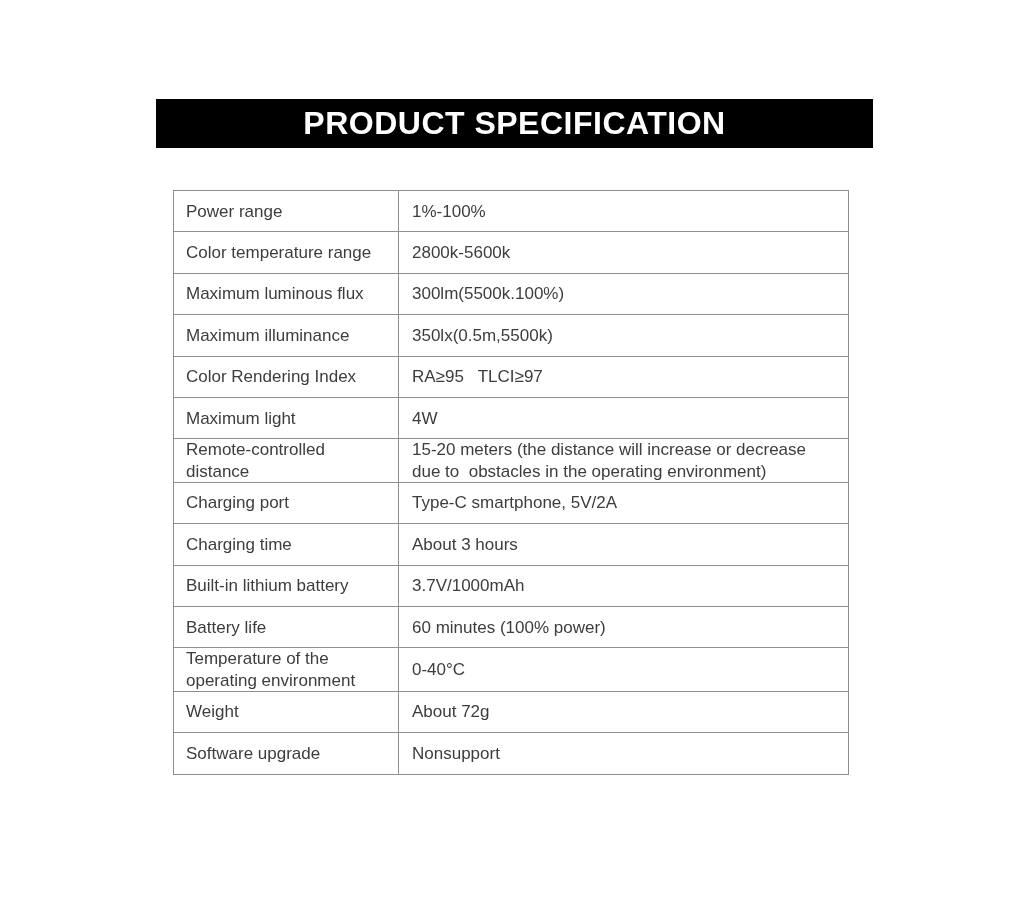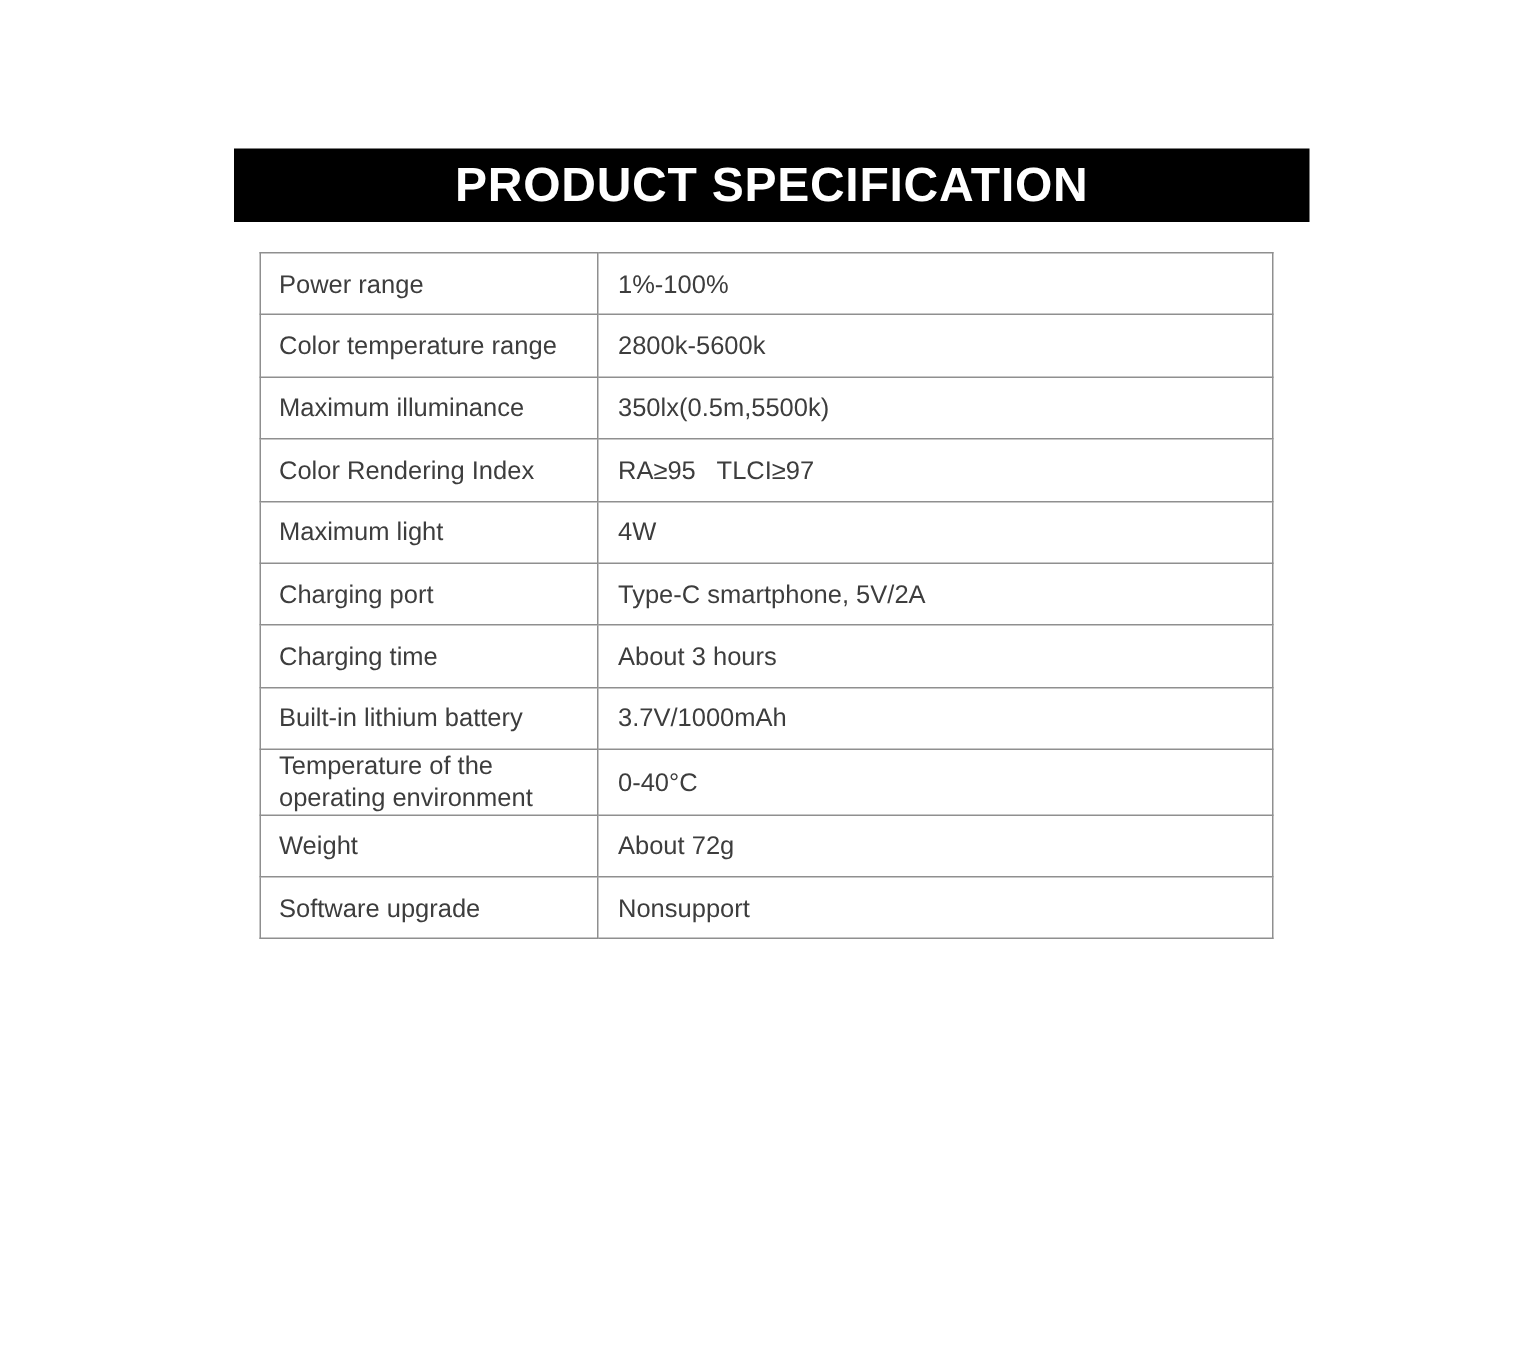--- a/index.html
+++ b/index.html
@@ -17,21 +17,21 @@
     font-family:"Liberation Sans", sans-serif;
     color:var(--text);
   }
   .banner{
     position:absolute;left:156px;top:99px;width:717px;height:49px;
     background:var(--banner-bg);color:var(--banner-fg);
     display:flex;align-items:center;justify-content:center;
     font-size:32px;font-weight:700;letter-spacing:0.5px;
   }
   table.spec{
-    position:absolute;left:173px;top:168px;width:675px;
+    position:absolute;left:173px;top:190px;width:675px;
     border-collapse:collapse;table-layout:fixed;
   }
   table.spec col.c-label{width:225px;}
   table.spec col.c-value{width:450px;}
   table.spec td{
     border:1px solid var(--border);
     height:41.4px;
     vertical-align:middle;
     font-size:17px;
     color:var(--text);
@@ -58,42 +58,55 @@
   <tbody>
       <tr>
         <td class="label-cell">Power range</td>
         <td class="value-cell">1%-100%</td>
       </tr>
       <tr>
         <td class="label-cell">Color temperature range</td>
         <td class="value-cell">2800k-5600k</td>
       </tr>
       <tr>
+        <td class="label-cell">Maximum luminous flux</td>
+        <td class="value-cell">300lm(5500k.100%)</td>
+      </tr>
+      <tr>
         <td class="label-cell">Maximum illuminance</td>
         <td class="value-cell">350lx(0.5m,5500k)</td>
       </tr>
       <tr>
         <td class="label-cell">Color Rendering Index</td>
         <td class="value-cell">RA≥95   TLCI≥97</td>
       </tr>
       <tr>
         <td class="label-cell">Maximum light</td>
         <td class="value-cell">4W</td>
       </tr>
       <tr>
+        <td class="label-cell">Remote-controlled distance</td>
+        <td class="value-cell sm-value">15-20 meters (the distance will increase or decrease
+due to  obstacles in the operating environment)</td>
+      </tr>
+      <tr>
         <td class="label-cell">Charging port</td>
         <td class="value-cell">Type-C smartphone, 5V/2A</td>
       </tr>
       <tr>
         <td class="label-cell">Charging time</td>
         <td class="value-cell">About 3 hours</td>
       </tr>
       <tr>
         <td class="label-cell">Built-in lithium battery</td>
         <td class="value-cell">3.7V/1000mAh</td>
+      </tr>
+      <tr>
+        <td class="label-cell">Battery life</td>
+        <td class="value-cell">60 minutes (100% power)</td>
       </tr>
       <tr>
         <td class="label-cell sm-label">Temperature of the operating environment</td>
         <td class="value-cell">0-40°C</td>
       </tr>
       <tr>
         <td class="label-cell">Weight</td>
         <td class="value-cell">About 72g</td>
       </tr>
       <tr>

